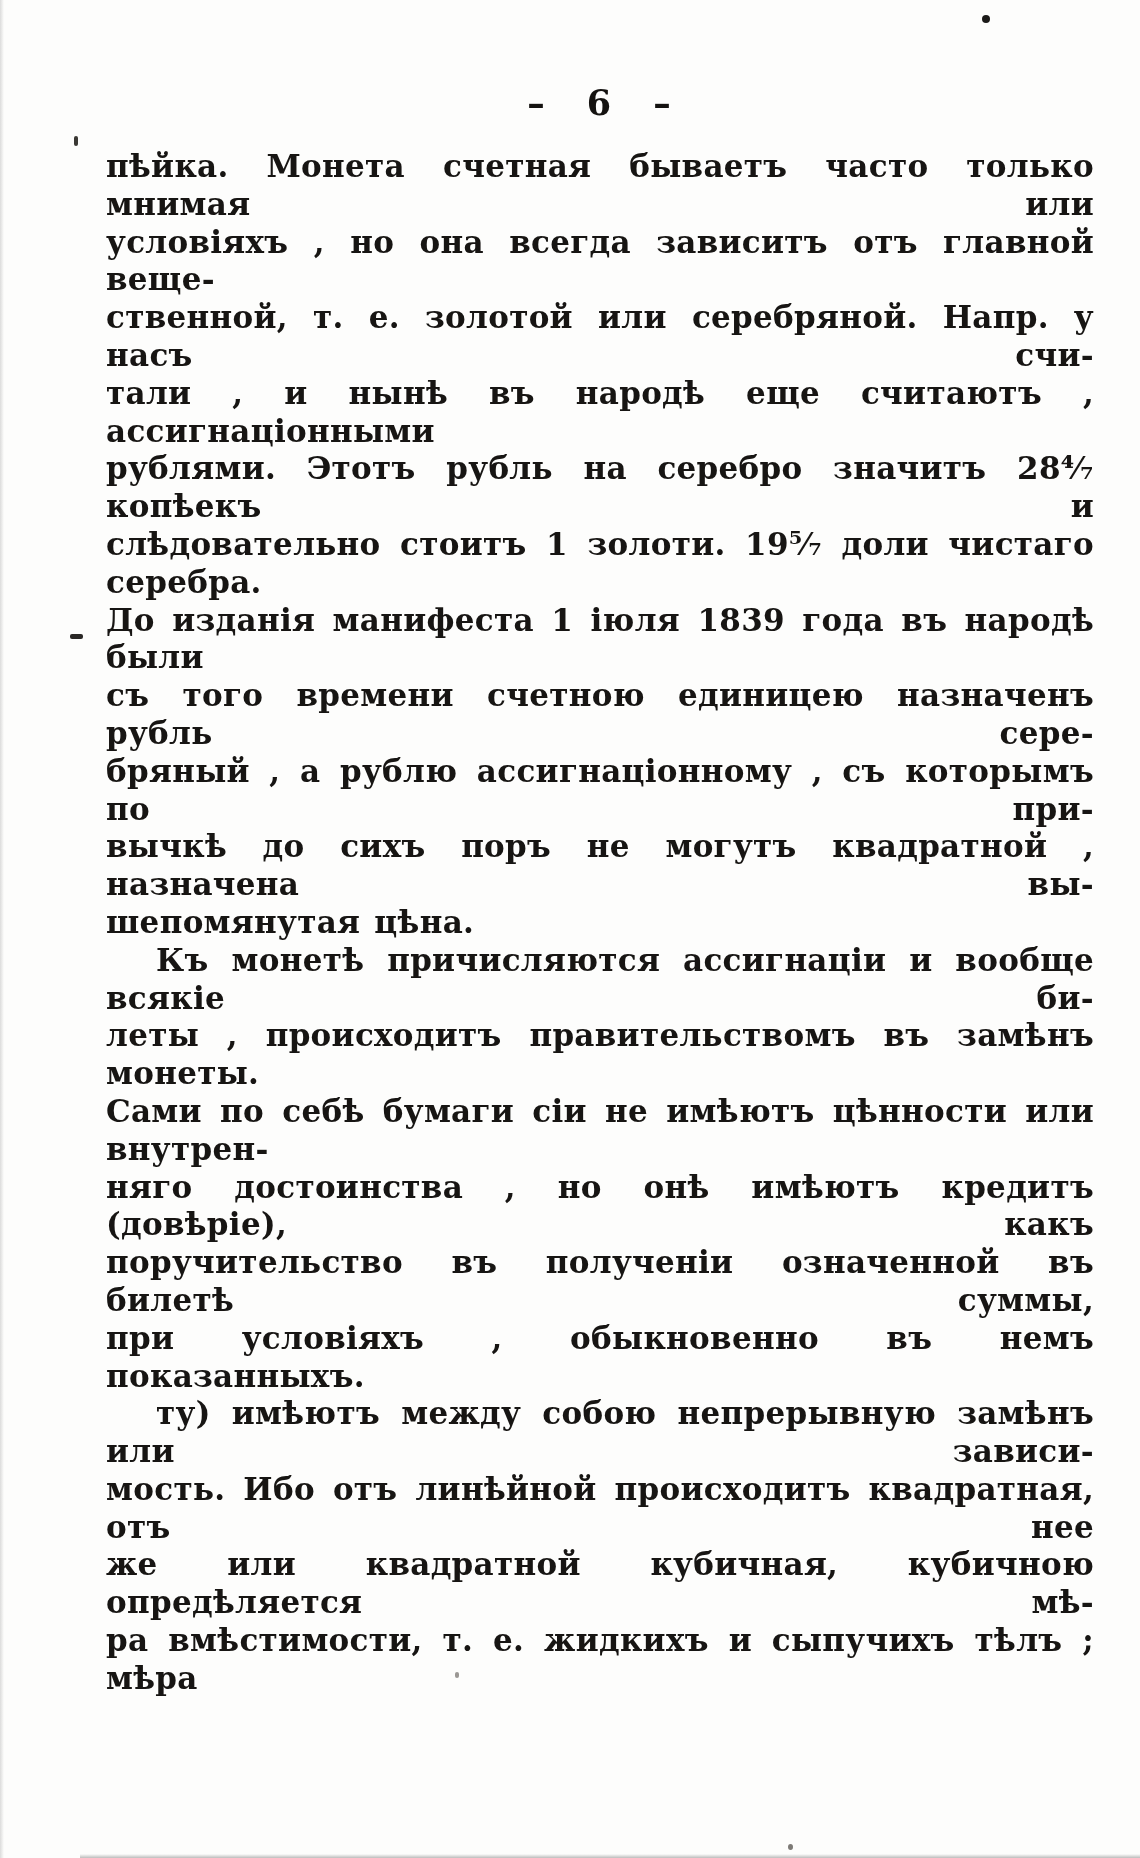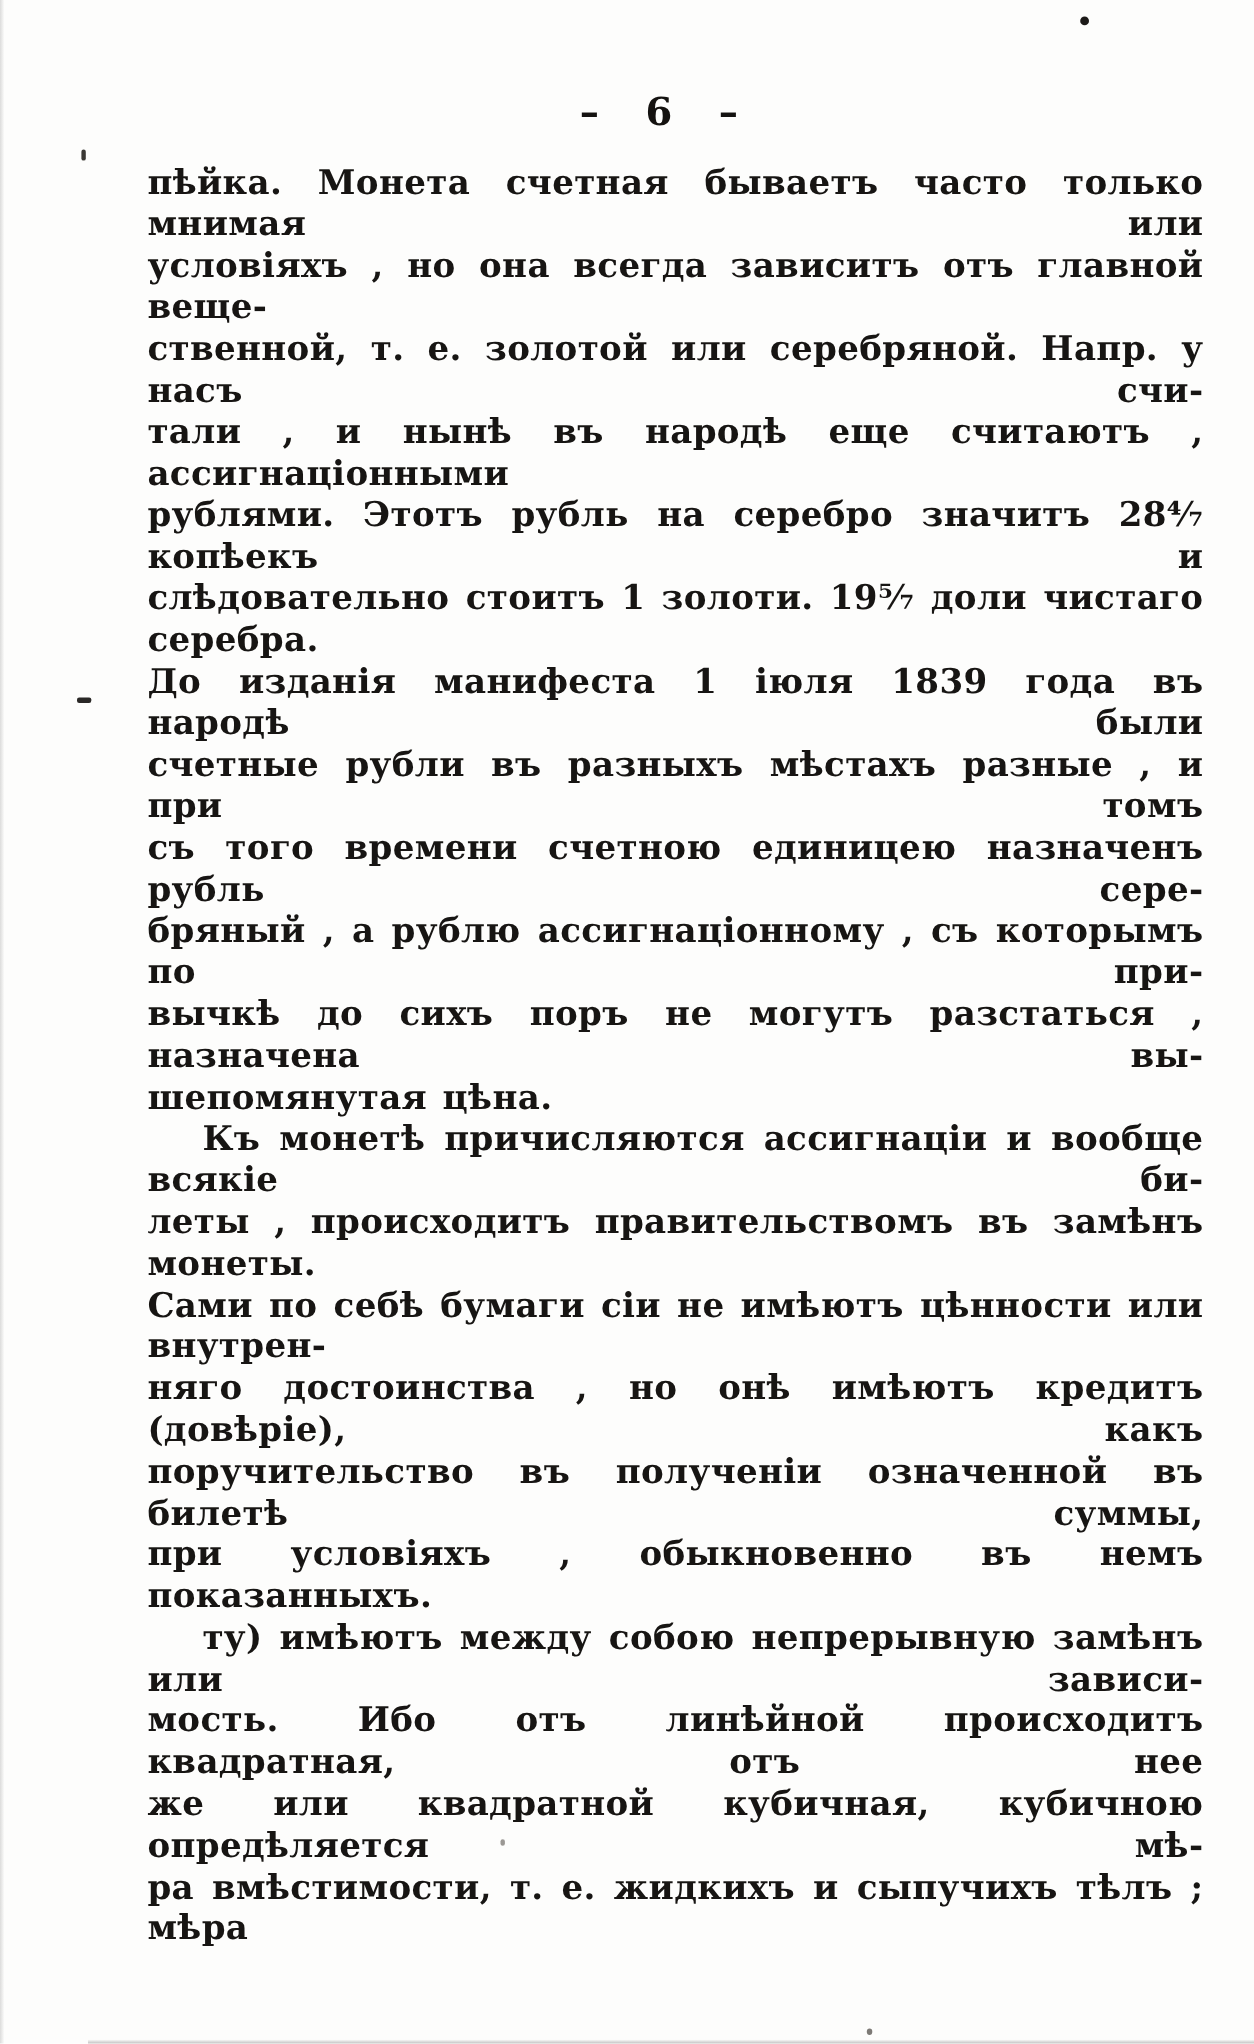--- a/index.html
+++ b/index.html
@@ -38,21 +38,20 @@
     font-weight:700;
     line-height:37.8px;
     letter-spacing:.3px;
     word-spacing:3px;
   }
   .para{margin:0;}
   .line{
     white-space:normal;
     text-align:justify;
     text-align-last:justify;
-    margin-left:28px;
   }
   .line.last{text-align-last:left;}
   .para.indent .line:first-child{text-indent:50px;}
   
   .speck{position:absolute;background:#1c1a18;border-radius:50%;pointer-events:none;}
   .speck-top{left:982px;top:15px;width:8px;height:8px;}
   .speck-quote{left:74px;top:136px;width:4px;height:10px;border-radius:2px;background:#3a3834;}
   .speck-margin-dash{left:70px;top:634px;width:13px;height:5px;border-radius:2px;background:#2a2826;}
   .speck-under{left:455px;top:1672px;width:4px;height:6px;background:#9b9894;border-radius:2px;}
   .speck-bottom{left:788px;top:1844px;width:5px;height:6px;background:#7d7a76;}
@@ -74,24 +73,23 @@
 
   <div class="text-block" id="text-block">
       <div class="para">
         <div class="line">пѣйка. Монета счетная бываетъ часто только мнимая или</div>
         <div class="line">условіяхъ , но она всегда зависитъ отъ главной веще-</div>
         <div class="line">ственной, т. е. золотой или серебряной. Напр. у насъ счи-</div>
         <div class="line">тали , и нынѣ въ народѣ еще считаютъ , ассигнаціонными</div>
         <div class="line">рублями. Этотъ рубль на серебро значитъ 28⁴⁄₇ копѣекъ и</div>
         <div class="line">слѣдовательно стоитъ 1 золоти. 19⁵⁄₇ доли чистаго серебра.</div>
         <div class="line">До изданія манифеста 1 іюля 1839 года въ народѣ были</div>
-        <div class="line">счетные рубли въ разныхъ мѣстахъ разные , и при томъ</div>
         <div class="line">съ того времени счетною единицею назначенъ рубль сере-</div>
         <div class="line">бряный , а рублю ассигнаціонному , съ которымъ по при-</div>
-        <div class="line">вычкѣ до сихъ поръ не могутъ разстаться , назначена вы-</div>
+        <div class="line">вычкѣ до сихъ поръ не могутъ квадратной , назначена вы-</div>
         <div class="line last">шепомянутая цѣна.</div>
       </div>
       <div class="para indent">
         <div class="line">Къ монетѣ причисляются ассигнаціи и вообще всякіе би-</div>
         <div class="line">леты , происходитъ правительствомъ въ замѣнъ монеты.</div>
         <div class="line">Сами по себѣ бумаги сіи не имѣютъ цѣнности или внутрен-</div>
         <div class="line">няго достоинства , но онѣ имѣютъ кредитъ (довѣріе), какъ</div>
         <div class="line">поручительство въ полученіи означенной въ билетѣ суммы,</div>
         <div class="line last">при условіяхъ , обыкновенно въ немъ показанныхъ.</div>
       </div>

